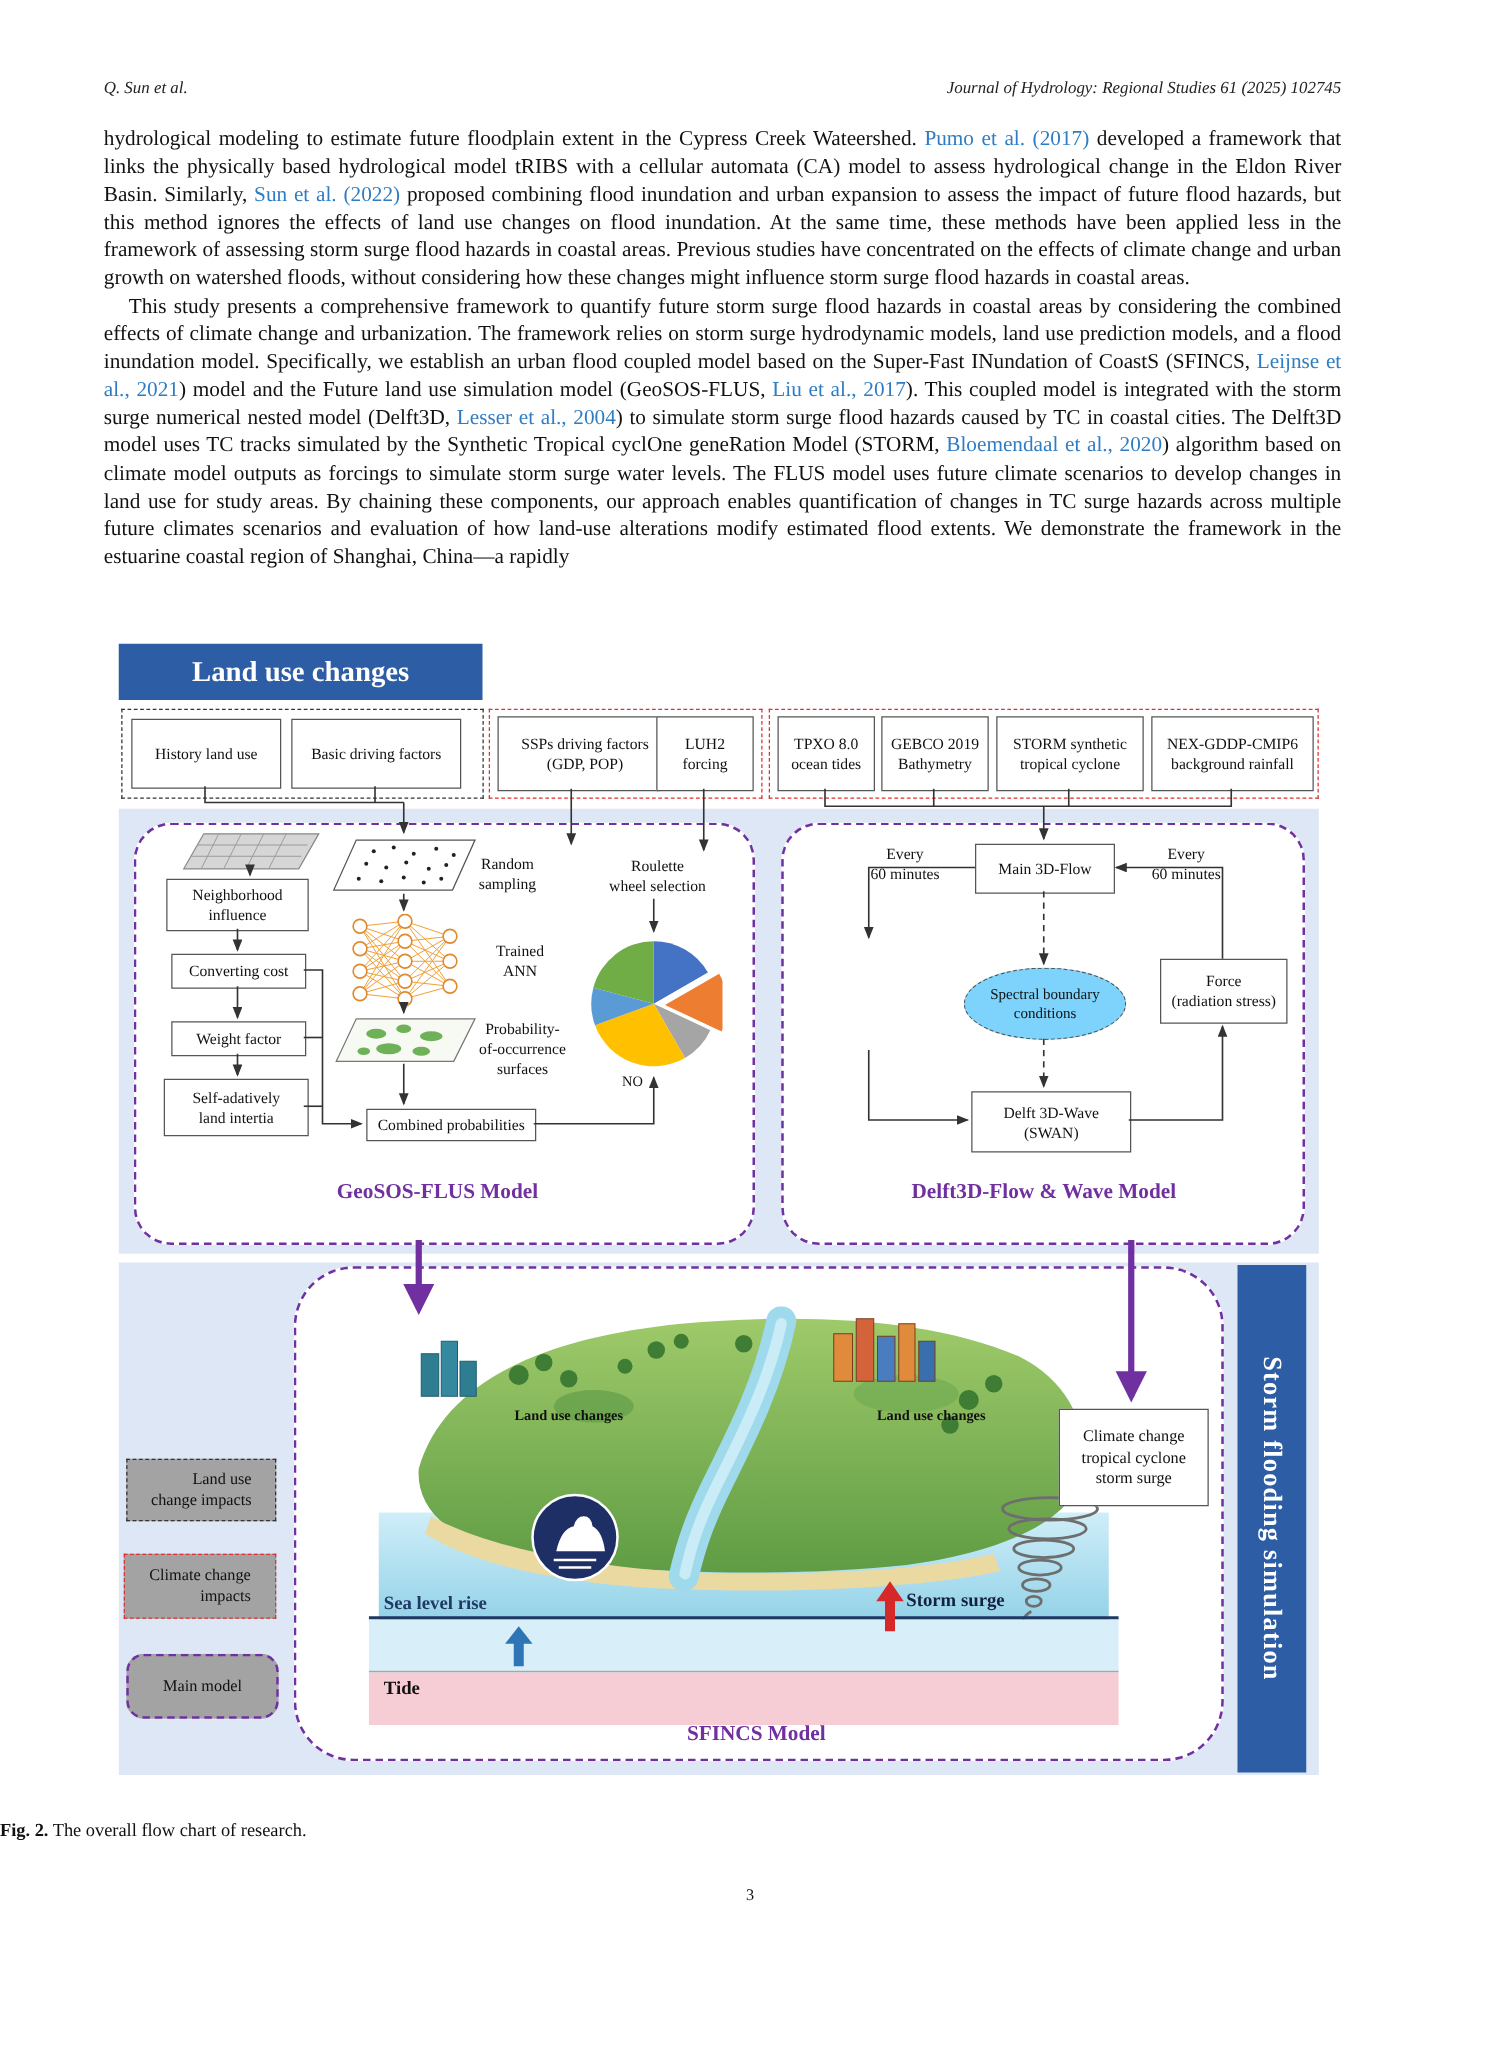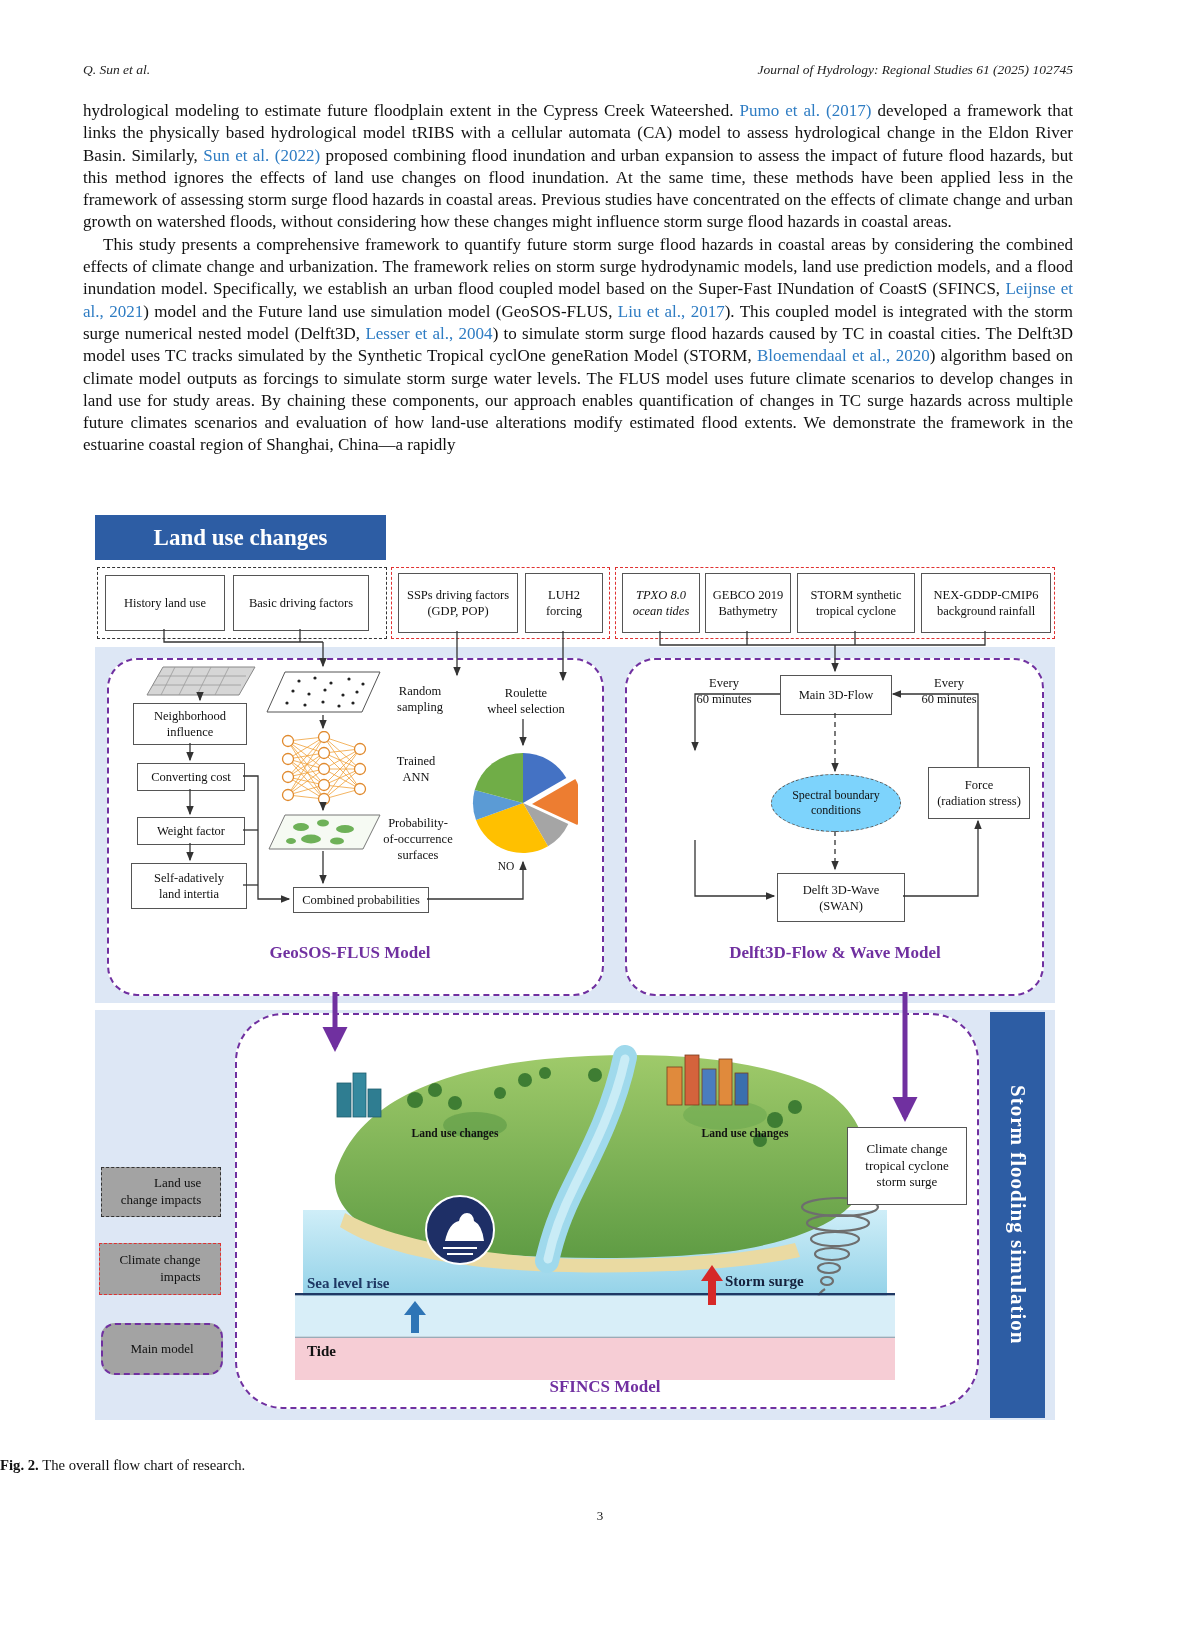--- a/index.html
+++ b/index.html
@@ -61,25 +61,25 @@
   <div class="figure">
 
     <div class="abs bluebar" style="left:0;top:0;width:291px;height:45px;">Land use changes</div>
 
     <div class="abs grp-black" style="left:2px;top:52px;width:288px;height:70px;"></div>
     <div class="abs grp-red" style="left:296px;top:52px;width:217px;height:70px;"></div>
     <div class="abs grp-red" style="left:520px;top:52px;width:438px;height:70px;"></div>
 
     <div class="abs box" style="left:10px;top:60px;width:118px;height:54px;">History land use</div>
     <div class="abs box" style="left:138px;top:60px;width:134px;height:54px;">Basic driving factors</div>
-    <div class="abs box" style="left:303px;top:58px;width:118px;height:58px;">SSPs driving factors
+    <div class="abs box" style="left:303px;top:58px;width:118px;height:58px;padding-left:10px;">SSPs driving factors
 (GDP, POP)</div>
     <div class="abs box" style="left:430px;top:58px;width:76px;height:58px;">LUH2
 forcing</div>
-    <div class="abs box" style="left:527px;top:58px;width:76px;height:58px;font-style:italic;">TPXO 8.0
+    <div class="abs box" style="left:527px;top:58px;width:76px;height:58px;">TPXO 8.0
 ocean tides</div>
     <div class="abs box" style="left:610px;top:58px;width:84px;height:58px;">GEBCO 2019
 Bathymetry</div>
     <div class="abs box" style="left:702px;top:58px;width:116px;height:58px;">STORM synthetic
 tropical cyclone</div>
     <div class="abs box" style="left:826px;top:58px;width:128px;height:58px;">NEX-GDDP-CMIP6
 background rainfall</div>
 
     <div class="abs lightpanel" style="left:0;top:132px;width:960px;height:356px;"></div>
 
@@ -109,21 +109,21 @@
           <circle cx="60" cy="21" r="1.6"></circle>
           <circle cx="78" cy="26" r="1.6"></circle>
         <circle cx="92" cy="23" r="1.6"></circle>
           <circle cx="22" cy="34" r="1.6"></circle>
           <circle cx="40" cy="36" r="1.6"></circle>
         <circle cx="58" cy="33" r="1.6"></circle>
           <circle cx="74" cy="37" r="1.6"></circle>
           <circle cx="88" cy="34" r="1.6"></circle>
       </g>
     </svg>
-    <div class="abs lbl" style="left:294px;top:168px;width:62px;">Random
+    <div class="abs lbl" style="left:280px;top:168px;width:62px;">Random
 sampling</div>
 
     <svg class="abs" style="left:183px;top:216px;" width="92" height="74">
       <g stroke="#f0a13a" stroke-width="0.8">
         <path d="M10,10 L46,6 M10,10 L46,22 M10,10 L46,38 M10,10 L46,54 M10,10 L46,68
                  M10,28 L46,6 M10,28 L46,22 M10,28 L46,38 M10,28 L46,54 M10,28 L46,68
                  M10,46 L46,6 M10,46 L46,22 M10,46 L46,38 M10,46 L46,54 M10,46 L46,68
                  M10,64 L46,6 M10,64 L46,22 M10,64 L46,38 M10,64 L46,54 M10,64 L46,68
                  M46,6 L82,18 M46,6 L82,38 M46,6 L82,58 M46,22 L82,18 M46,22 L82,38 M46,22 L82,58
                  M46,38 L82,18 M46,38 L82,38 M46,38 L82,58 M46,54 L82,18 M46,54 L82,38 M46,54 L82,58

